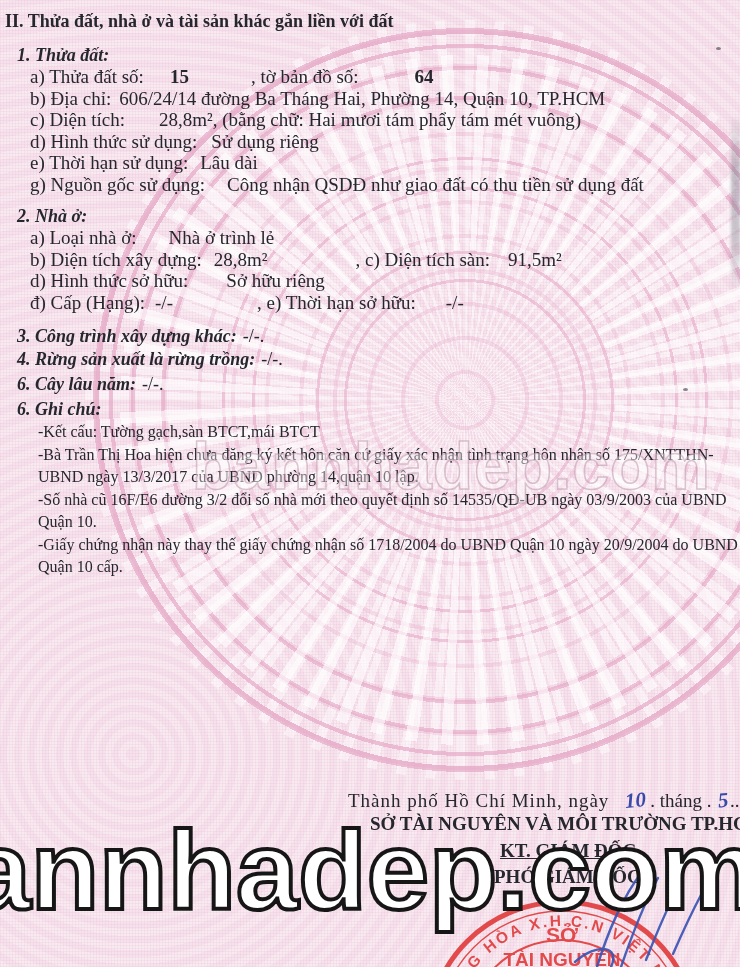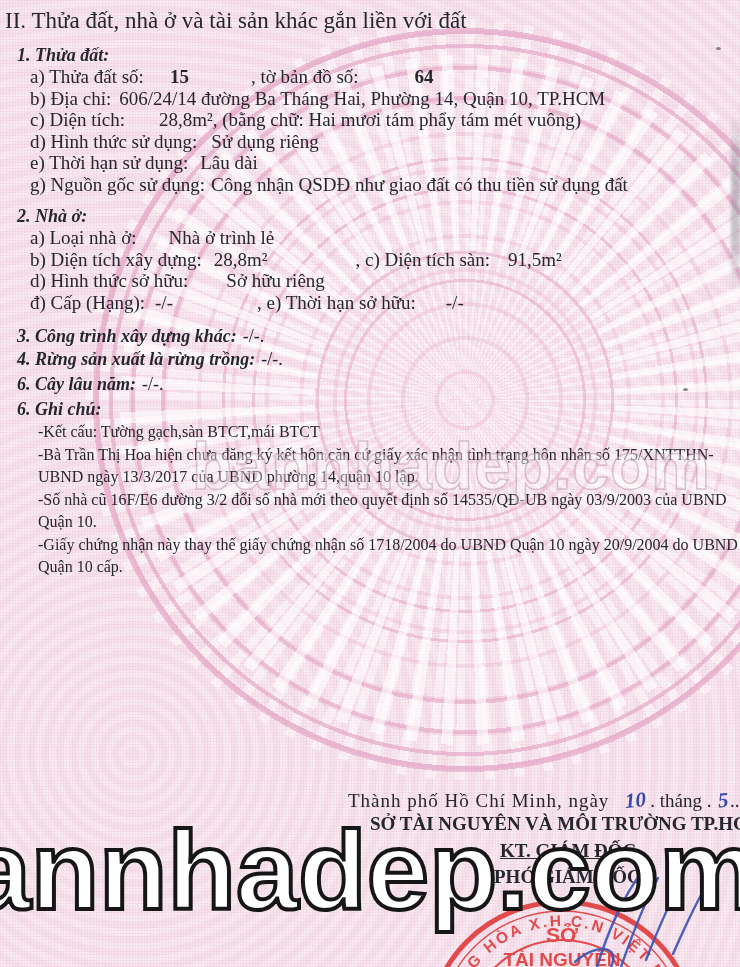--- a/index.html
+++ b/index.html
@@ -33,21 +33,21 @@
     background:repeating-conic-gradient(from 8deg, rgba(255,255,255,.6) 0 2deg, rgba(0,0,0,0) 2deg 6deg);
     -webkit-mask:radial-gradient(circle closest-side, rgba(0,0,0,0) 0 150px, #000 150px 345px, rgba(0,0,0,0) 345px);
             mask:radial-gradient(circle closest-side, rgba(0,0,0,0) 0 150px, #000 150px 345px, rgba(0,0,0,0) 345px);
   }
   .edge-smudge{position:absolute;left:731px;top:118px;width:9px;height:170px;z-index:2;
     background:linear-gradient(180deg, rgba(110,110,125,.05), rgba(110,110,125,.4) 30%, rgba(110,110,125,.35) 70%, rgba(110,110,125,.05));
     filter:blur(1.5px);}
   .speck{position:absolute;width:5px;height:3px;border-radius:50%;background:rgba(60,60,70,.6);z-index:2;}
 
   .content{position:absolute;left:0;top:10px;width:740px;z-index:2;font-size:19px;}
-  .h-main{margin:0 8px 0 5px;font-weight:normal;font-size:23px;line-height:22px;}
+  .h-main{margin:0 8px 0 5px;font-weight:bold;font-size:18px;line-height:22px;}
   .h-sec{margin:12px 0 0 17px;font-weight:bold;font-style:italic;font-size:18px;line-height:22px;}
   .h-sec .inline-val{font-style:normal;font-weight:normal;margin-left:6px;}
   .item{margin:0 0 0 30px;line-height:21.5px;white-space:nowrap;}
   .val{margin-left:12px;}
   .bold{font-weight:bold;}
   .notes{margin-left:38px;width:700px;font-size:16px;line-height:22.5px;}
   .notes p{margin:0;}
 
   .sign{position:absolute;z-index:2;font-size:19px;white-space:nowrap;}
   .sign-date{left:348px;top:769px;}
@@ -95,21 +95,21 @@
     <p class="item">
       <span>c) Diện tích:</span><span class="val" style="margin-left:34px">28,8m², (bằng chữ: Hai mươi tám phẩy tám mét vuông)</span>
     </p>
     <p class="item">
       <span>d) Hình thức sử dụng:</span><span class="val" style="margin-left:14px">Sử dụng riêng</span>
     </p>
     <p class="item">
       <span>e) Thời hạn sử dụng:</span><span class="val" style="margin-left:12px">Lâu dài</span>
     </p>
     <p class="item">
-      <span>g) Nguồn gốc sử dụng:</span><span class="val" style="margin-left:6px">Công nhận QSDĐ như giao đất có thu tiền sử dụng đất</span>
+      <span>g) Nguồn gốc sử dụng:</span><span class="val" style="margin-left:22px">Công nhận QSDĐ như giao đất có thu tiền sử dụng đất</span>
     </p>
 
     <p class="h-sec" style="margin-top:10px">2. Nhà ở:</p>
     <p class="item">
       <span>a) Loại nhà ở:</span><span class="val" style="margin-left:32px">Nhà ở trình lẻ</span>
     </p>
     <p class="item">
       <span>b) Diện tích xây dựng:</span><span class="val" style="margin-left:12px">28,8m²</span><span style="margin-left:88px">, c) Diện tích sàn:</span><span class="val" style="margin-left:18px">91,5m²</span>
     </p>
     <p class="item">

